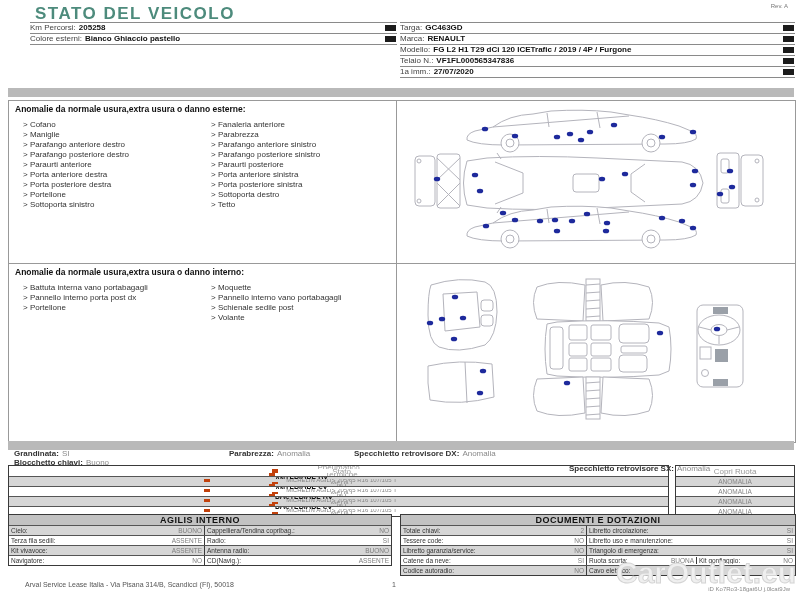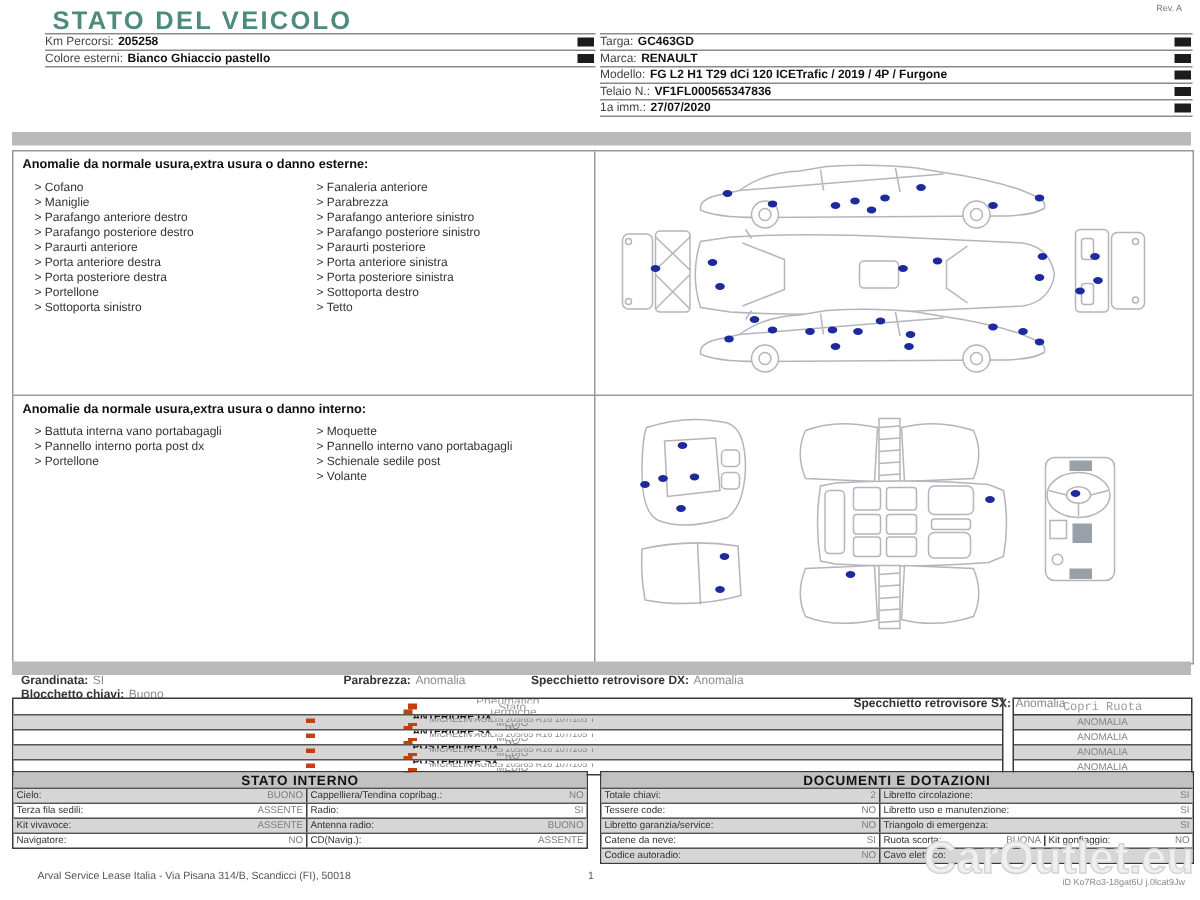--- a/index.html
+++ b/index.html
@@ -38,21 +38,21 @@
   .tc{height:100%;display:flex;align-items:center;overflow:hidden;white-space:nowrap;}
   .tc.bl{border-left:6px solid #c2410c;}
   .cpos{width:131px;font-weight:bold;font-size:7px;color:#111;padding-left:2px;box-sizing:border-box;}
   .cspec{width:263px;justify-content:center;color:#858585;font-size:6px;}
   .cst{width:128px;justify-content:center;color:#858585;}
   .ctm{width:133px;justify-content:center;color:#858585;}
   .chead{justify-content:center;color:#9a9a9a;}
   .odd{background:#d6d6d6;}
   .ccell{height:9px;display:flex;align-items:center;justify-content:center;color:#858585;border-top:1px solid #555;}
   .ccell.first{border-top:1px solid #3a3a3a;}
-  .chd{height:10px;display:flex;align-items:center;justify-content:center;color:#9a9a9a;font-size:8px;font-family:Liberation Mono, monospace;}
+  .chd{height:10px;display:flex;align-items:center;justify-content:center;color:#9a9a9a;font-size:8px;}
   
   .btable{position:absolute;top:514px;border:1px solid #3a3a3a;font-size:6.5px;}
   .btable .bhdr{height:10px;background:#c2c2c2;display:flex;align-items:center;justify-content:center;font-size:9px;font-weight:bold;color:#111;letter-spacing:0.5px;}
   .brow{display:flex;height:9px;border-top:1px solid #555;}
   .bcell{display:flex;align-items:center;justify-content:space-between;box-sizing:border-box;padding:0 2px;overflow:hidden;white-space:nowrap;}
   .bcell .blab{color:#333;} .bcell .bval{color:#7d7d7d;margin-left:2px;}
   .tbl-stato{left:8px;width:382px;}
   .tbl-doc{left:400px;width:394px;}
   .tbl-stato .lc{width:196px;border-right:1px solid #3a3a3a;}
   .tbl-stato .rc{flex:1;}
@@ -313,21 +313,21 @@
   </div>
   <div class="t-copri">
     <div class="chd">Copri Ruota</div>
     <div class="ccell odd first">ANOMALIA</div>
     <div class="ccell">ANOMALIA</div>
     <div class="ccell odd">ANOMALIA</div>
     <div class="ccell">ANOMALIA</div>
   </div>
 
   <div class="btable tbl-stato">
-    <div class="bhdr">STATO INTERNO</div>
+    <div class="bhdr">AGILIS INTERNO</div>
     <div class="brow odd">
       <div class="bcell lc">
           <span class="blab">Cielo:</span>
           <span class="bval">BUONO</span>
         </div>
       <div class="bcell rc">
           <span class="blab">Cappelliera/Tendina copribag.:</span>
           <span class="bval">NO</span>
         </div>
     </div>

